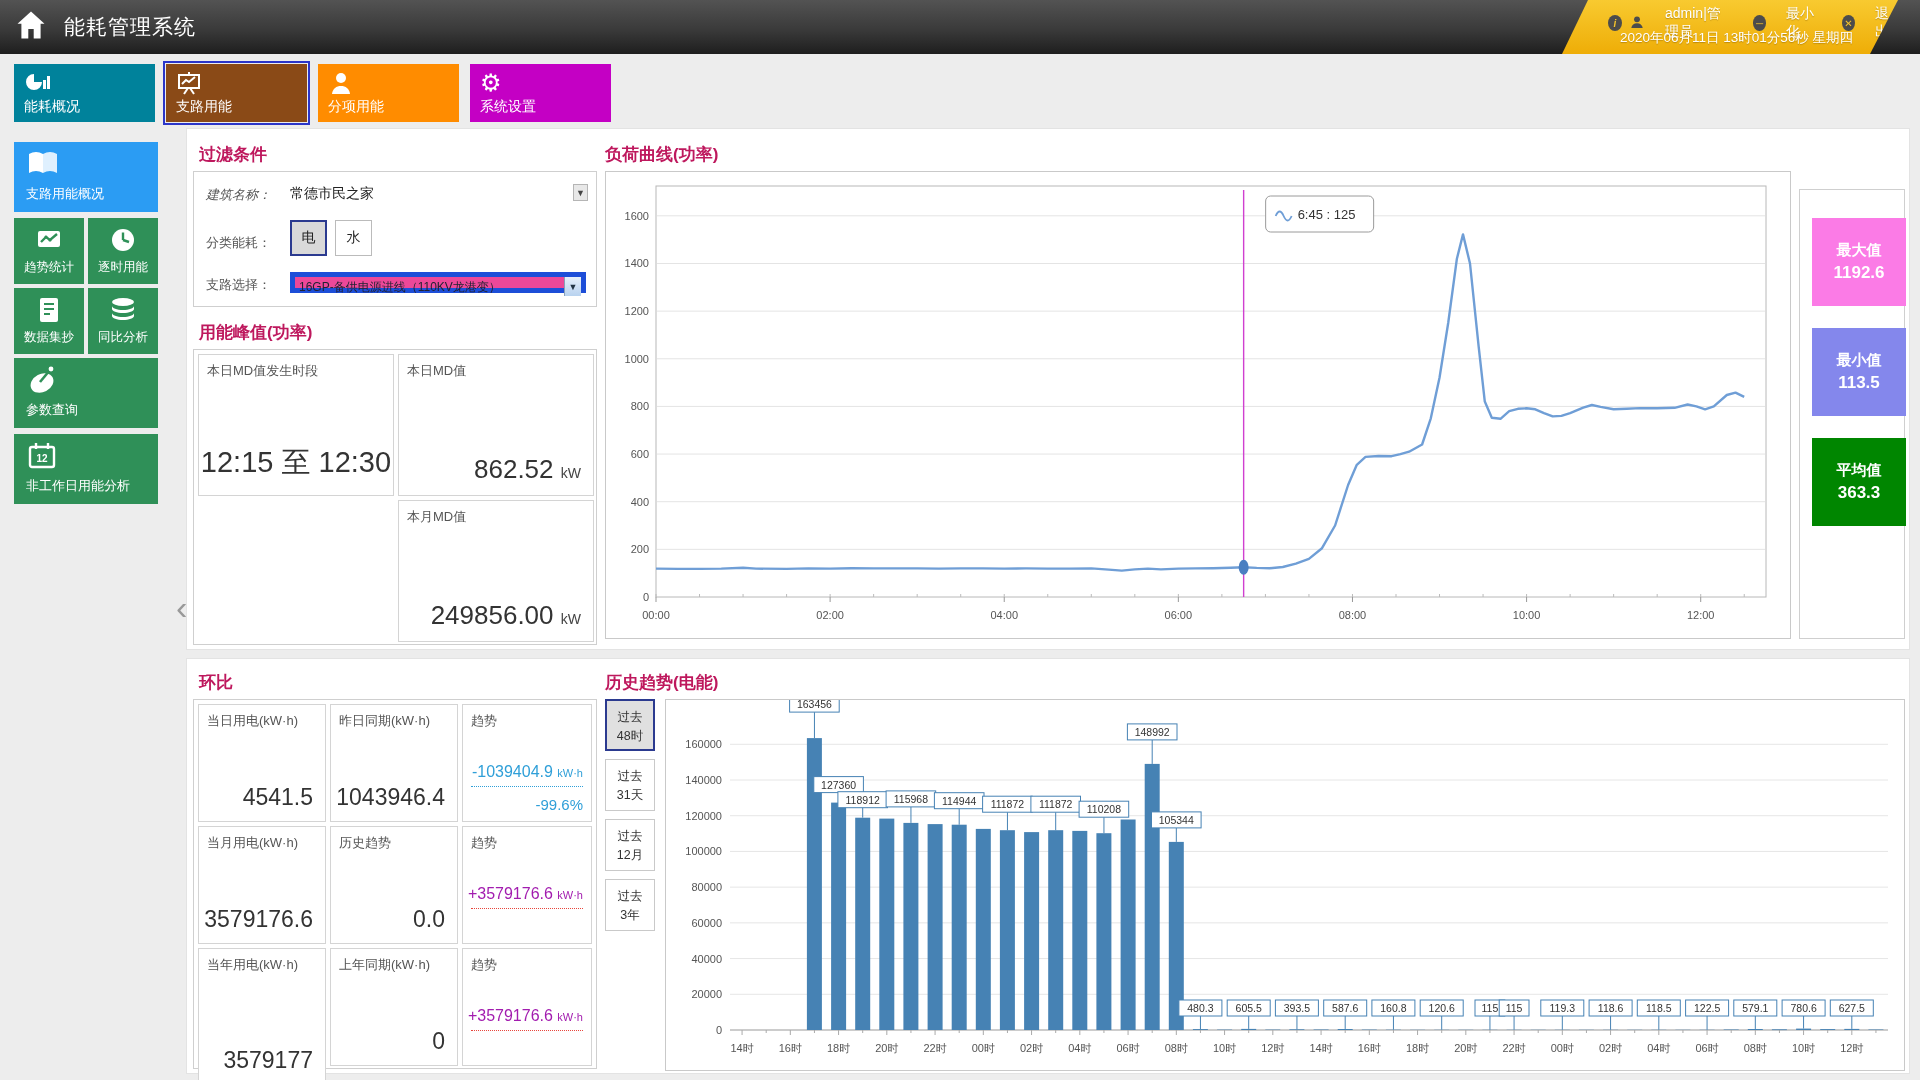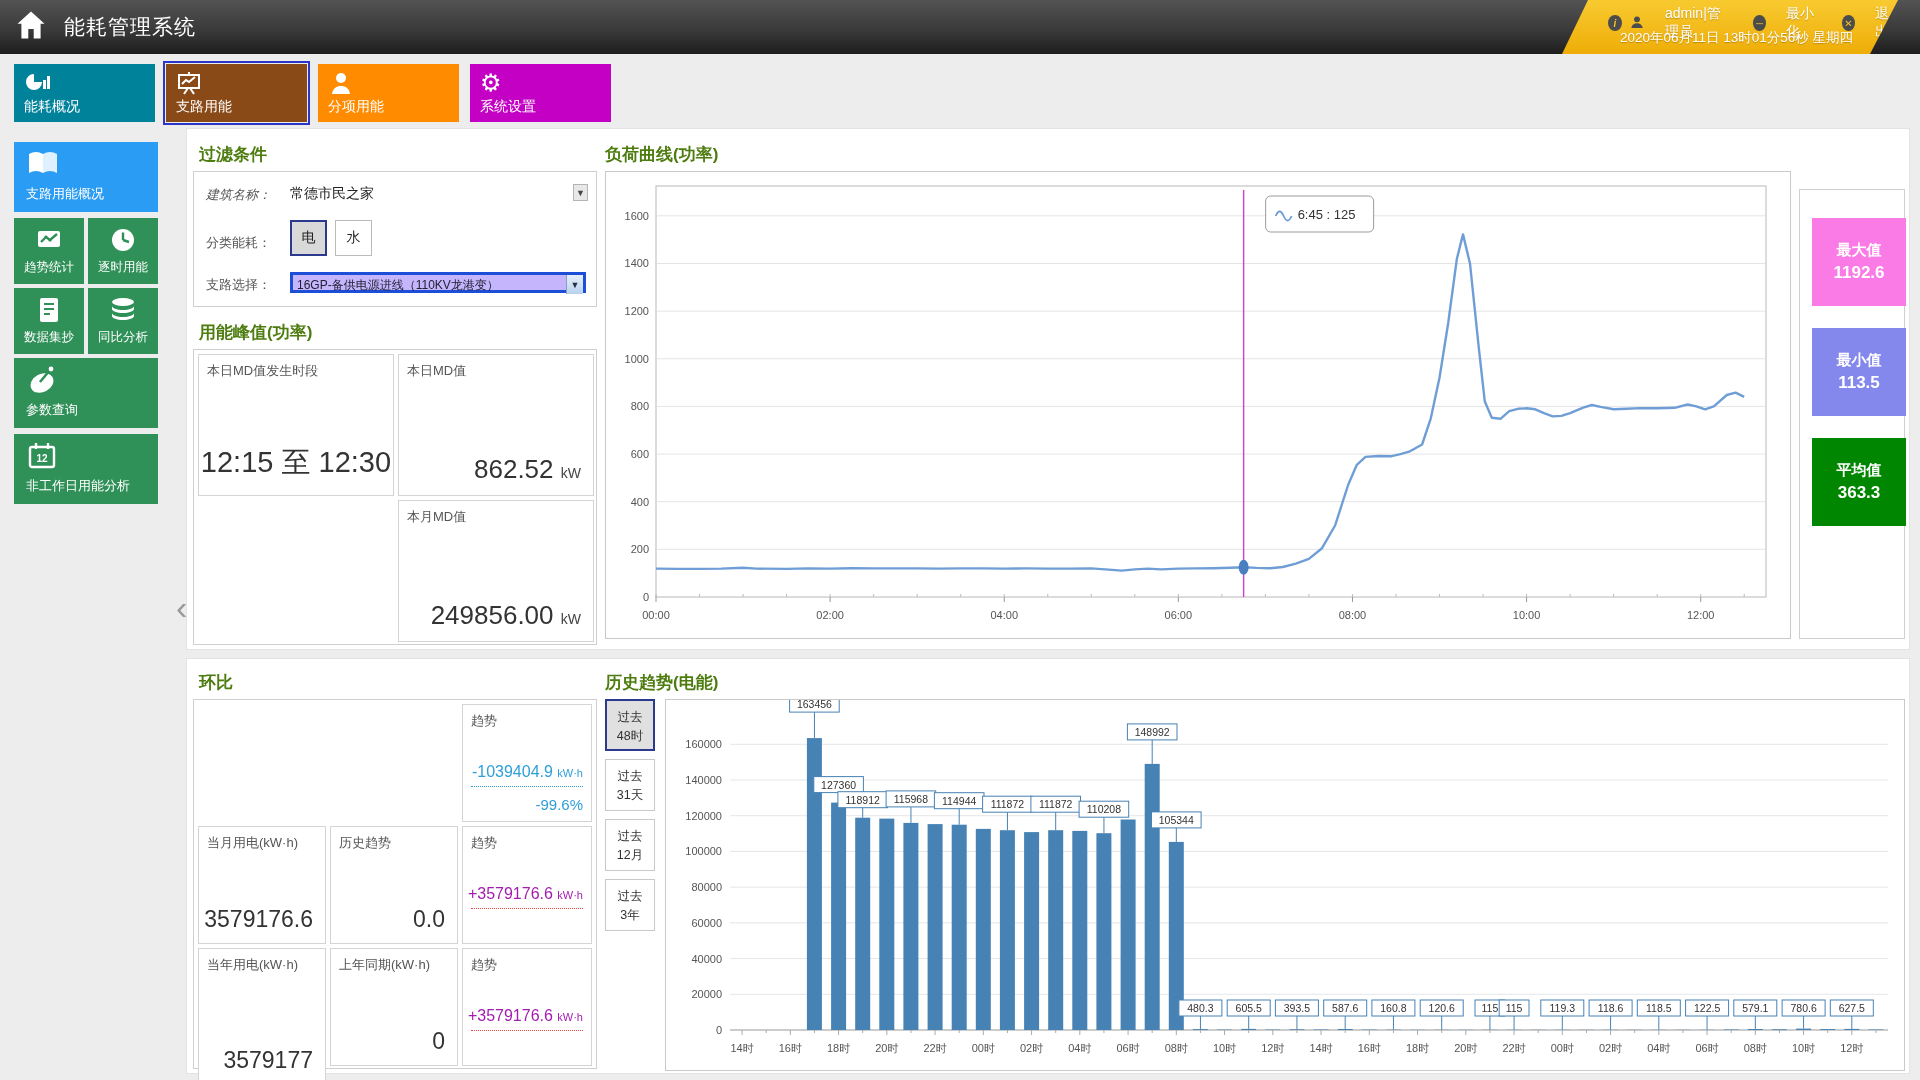--- a/index.html
+++ b/index.html
@@ -31,31 +31,31 @@
   .side-tile { position:absolute; color:#fff; cursor:pointer; }
   .side-tile .lab { position:absolute; font-size:12.5px; }
   .tile-big .lab { left:12px; bottom:9px; font-size:13px; }
   .tile-sm  .lab { left:50%; transform:translateX(-50%); bottom:8px; white-space:nowrap; }
   .tile-wide .lab { left:12px; bottom:9px; font-size:13px; }
   .green { background:#2f9058; }
   .collapse { position:absolute; left:176px; top:588px; font-size:34px; color:#999; cursor:pointer; }
 
   
   .panel { position:absolute; background:#fff; border:1px solid #e3e3e3; }
-  .sec-title { position:absolute; font-size:17px; font-weight:bold; color:#4d7c0f; }
+  .sec-title { position:absolute; font-size:17px; font-weight:bold; color:#be185d; }
 
   .box { position:absolute; border:1px solid #cfcfcf; background:#fff; }
   .f-label { position:absolute; left:12px; font-size:13px; color:#555; }
   .f-value { position:absolute; font-size:14px; color:#222; }
   .combo-btn { position:absolute; width:15px; height:17px; background:#e8e8e8; border:1px solid #b5b5b5;
     font-size:9px; color:#444; display:flex; align-items:center; justify-content:center; cursor:pointer; }
   .energy-btn { position:absolute; width:37px; height:36px; background:#fff; border:1px solid #bbb;
     font-size:14px; color:#222; display:flex; align-items:center; justify-content:center; cursor:pointer; }
   .energy-btn.sel { background:#d9d9d9; border:2px solid #2b3a8f; }
-  .select { position:absolute; height:21px; border:3px solid #1d4ed8; background:#c4b5fd; cursor:pointer; }
+  .select { position:absolute; height:21px; border:5px solid #1d4ed8; background:#ec4899; cursor:pointer; }
   .select .txt { position:absolute; left:4px; top:2px; font-size:12px; color:#223; white-space:nowrap; overflow:hidden; right:18px; }
   .select .btn { position:absolute; right:0; top:0; width:17px; height:19px; background:linear-gradient(#e7f0fb,#b8d2ef);
     border-left:1px solid #8aa0b8; font-size:9px; color:#234; display:flex; align-items:center; justify-content:center; }
 
   .card { position:absolute; border:1px solid #d4d4d4; background:#fff; }
   .card .lab { position:absolute; left:8px; top:7px; font-size:13px; color:#555; }
   .card .val-br { position:absolute; right:12px; bottom:10px; font-size:26px; color:#333; }
   .card .val-c { position:absolute; left:0; right:0; bottom:12px; text-align:center; font-size:29px; color:#333; }
   .card .val-c2 { position:absolute; left:0; right:0; bottom:46px; text-align:center; font-size:23px; color:#333; }
   .unit { font-size:14px; color:#444; }
@@ -348,20 +348,28 @@
       <span class="sv">363.3</span>
     </div>
   </div>
 </div>
 
 <div class="panel" style="left:186px; top:658px; width:1724px; height:416px;">
 
   <div class="sec-title" style="left:12px; top:12px;">环比</div>
   <div class="box" style="left:6px; top:40px; width:404px; height:370px;">
 
+    <div class="card" style="left:4px; top:4px; width:128px; height:118px;">
+      <span class="lab">当日用电(kW·h)</span>
+      <span class="val-br" style="font-size:23px;">4541.5</span>
+    </div>
+    <div class="card" style="left:136px; top:4px; width:128px; height:118px;">
+      <span class="lab">昨日同期(kW·h)</span>
+      <span class="val-br" style="font-size:23px;">1043946.4</span>
+    </div>
     <div class="card" style="left:268px; top:4px; width:130px; height:118px;">
       <span class="lab">趋势</span>
       <span class="trend-main blue-t"><span>-1039404.9</span> <span class="trend-unit">kW·h</span></span>
       <span class="trend-div blue-t"></span>
       <span class="trend-sub blue-t">-99.6%</span>
     </div>
 
     <div class="card" style="left:4px; top:126px; width:128px; height:118px;">
       <span class="lab">当月用电(kW·h)</span>
       <span class="val-br" style="font-size:23px;">3579176.6</span>

